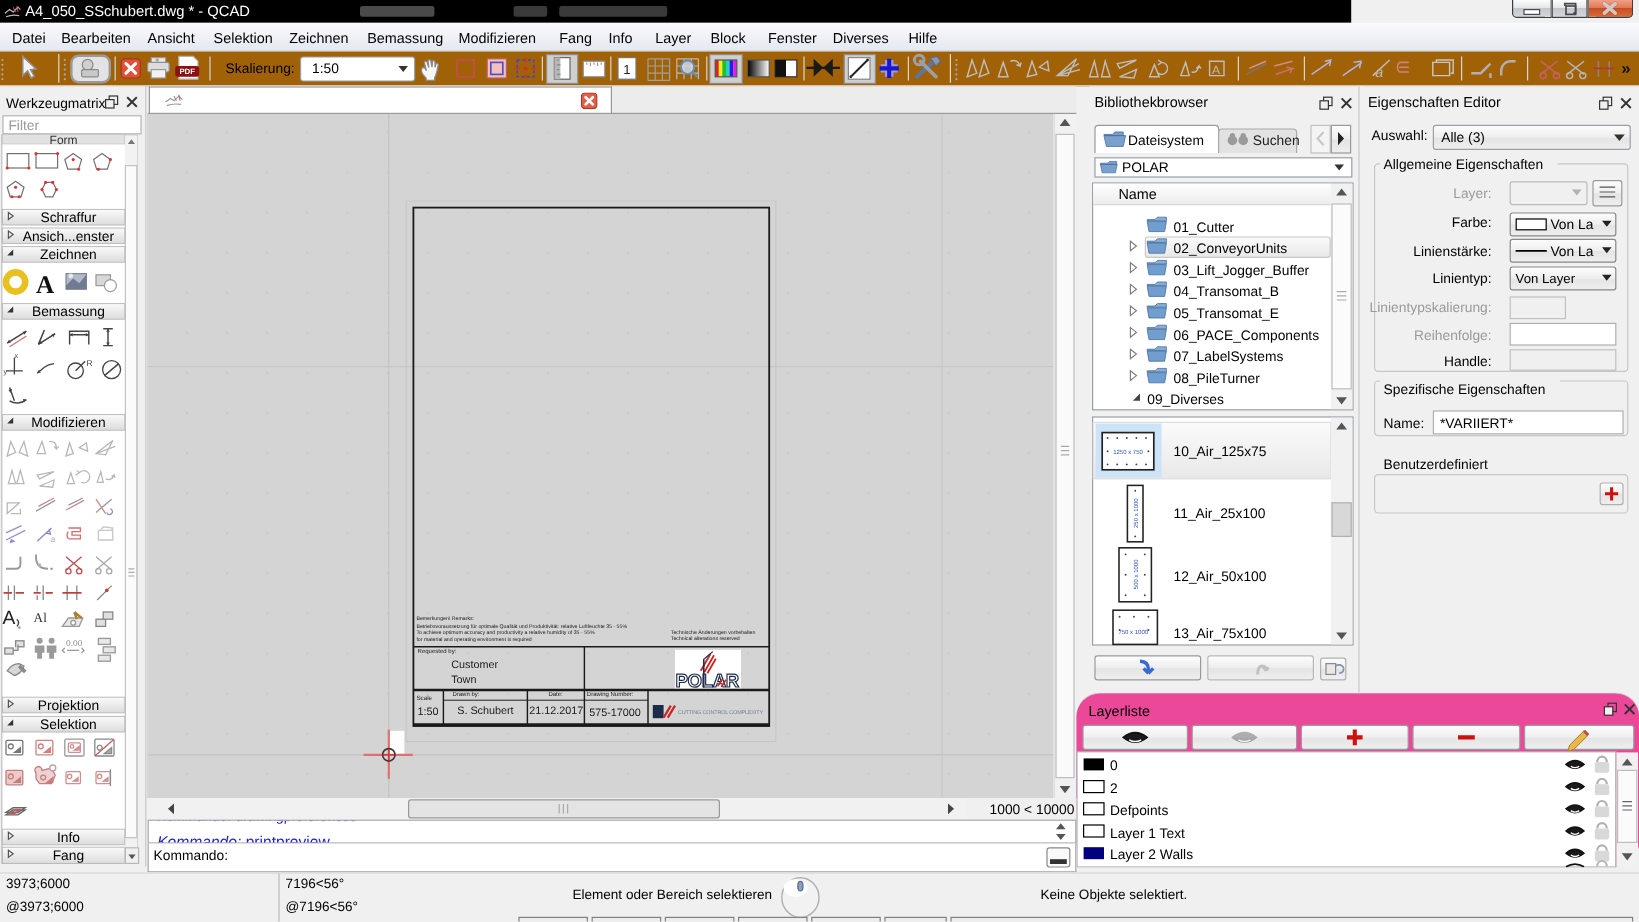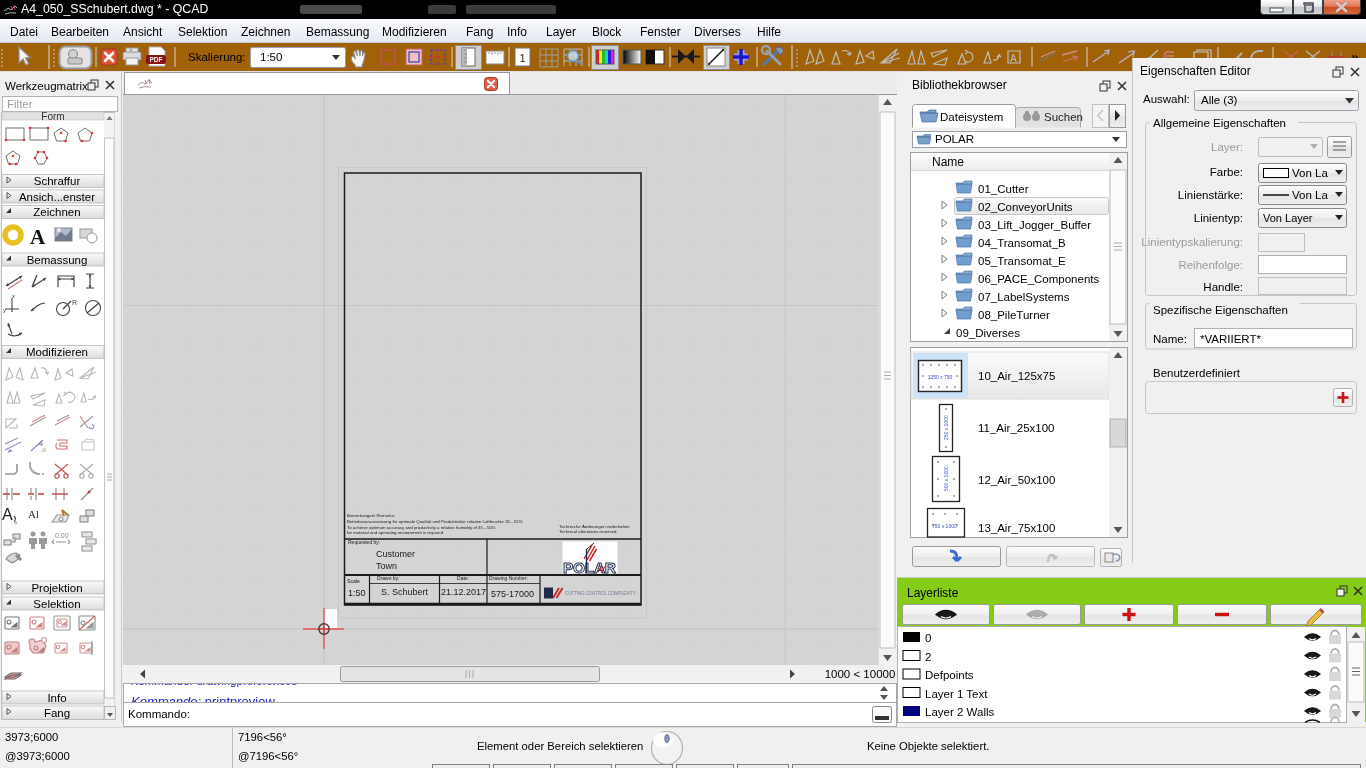--- a/index.html
+++ b/index.html
@@ -1,41 +1,41 @@
 <!DOCTYPE html>
 <html><head>
 <meta charset="utf-8">
 <style>
 * { margin:0; padding:0; box-sizing:border-box; }
 html,body { width:1366px; height:768px; overflow:hidden; }
 body { font-family:"Liberation Sans", sans-serif; position:relative; background:#f0f0f0; }
 .abs { position:absolute; }
 
-#titlebar { left:0; top:0; width:1366px; height:19px; background:#000; }
+#titlebar { left:0; top:0; width:1126px; height:19px; background:#000; }
 #titletext { left:21px; top:2px; color:#fff; font-size:12.3px; }
 
 .winbtn { top:0; height:15px; border:1px solid #3c3f42; border-top:none; background:linear-gradient(#fdfdfd 0%,#e6e7e9 45%,#c4c8cc 50%,#d4d7da 100%); }
 #btnmin { left:1260px; width:33px; border-radius:0 0 0 4px; }
 #btnmax { left:1293px; width:30px; }
 #btnclose { left:1323px; width:38px; border-radius:0 0 4px 0; background:linear-gradient(#f0a088 0%,#e07a55 45%,#c94d24 50%,#d86a3a 100%); }
 
 #menubar { left:0; top:19px; width:1366px; height:24px; background:linear-gradient(#fafbfd, #e4e8f0); border-bottom:1px solid #c8ccd4;text-align:center; }
 .mi { position:absolute; top:6px; font-size:12px; color:#000; }
 
 #toolbar { left:0; top:43px; width:1366px; height:29px; background:#a16207; border-bottom:1px solid #e0e0e0; }
 
 #leftpanel { left:0; top:72px; width:122px; height:650px; background:#f0f0f0; border-right:1px solid #c8c8c8; }
 
 #tabbar { left:123px; top:72px; width:774px; height:23px; background:#ececec; }
 #tab { position:absolute; left:1px; top:0px; width:386px; height:23px; background:#fff; border:1px solid #989898; border-bottom:none; }
 #canvas { left:123px; top:95px; width:755px; height:570px; background:#d4d4d4; }
 
 #libpanel { left:908px; top:72px; width:228px; height:505px; background:#f0f0f0; }
-#proppanel { left:1132px; top:58px; width:234px; height:505px; background:#f0f0f0; border-left:1px solid #c8c8c8; }
-#layerpanel { left:897px; top:577px; width:469px; height:145px; background:#84cc16; border-top:1px solid #c8c8c8; }
+#proppanel { left:1132px; top:72px; width:234px; height:505px; background:#f0f0f0; border-left:1px solid #c8c8c8; }
+#layerpanel { left:897px; top:577px; width:469px; height:145px; background:#ec4899; border-top:1px solid #c8c8c8;border-radius:20px; }
 
 #hscroll { left:123px; top:665px; width:774px; height:18px; background:#f0f0f0; }
 #cmdhist { left:123px; top:683px; width:774px; height:20px; background:#fff; border:1px solid #a8a8a8; overflow:hidden; }
 #cmdline { left:123px; top:703px; width:774px; height:24px; background:#fff; border:1px solid #a8a8a8; border-top:none; }
 #statusbar { left:0; top:727px; width:1366px; height:41px; background:#f0f0f0; border-top:1px solid #d8d8d8; font-size:11.3px; }
 </style>
 </head>
 <body>
 
 <div class="abs" id="titlebar">

